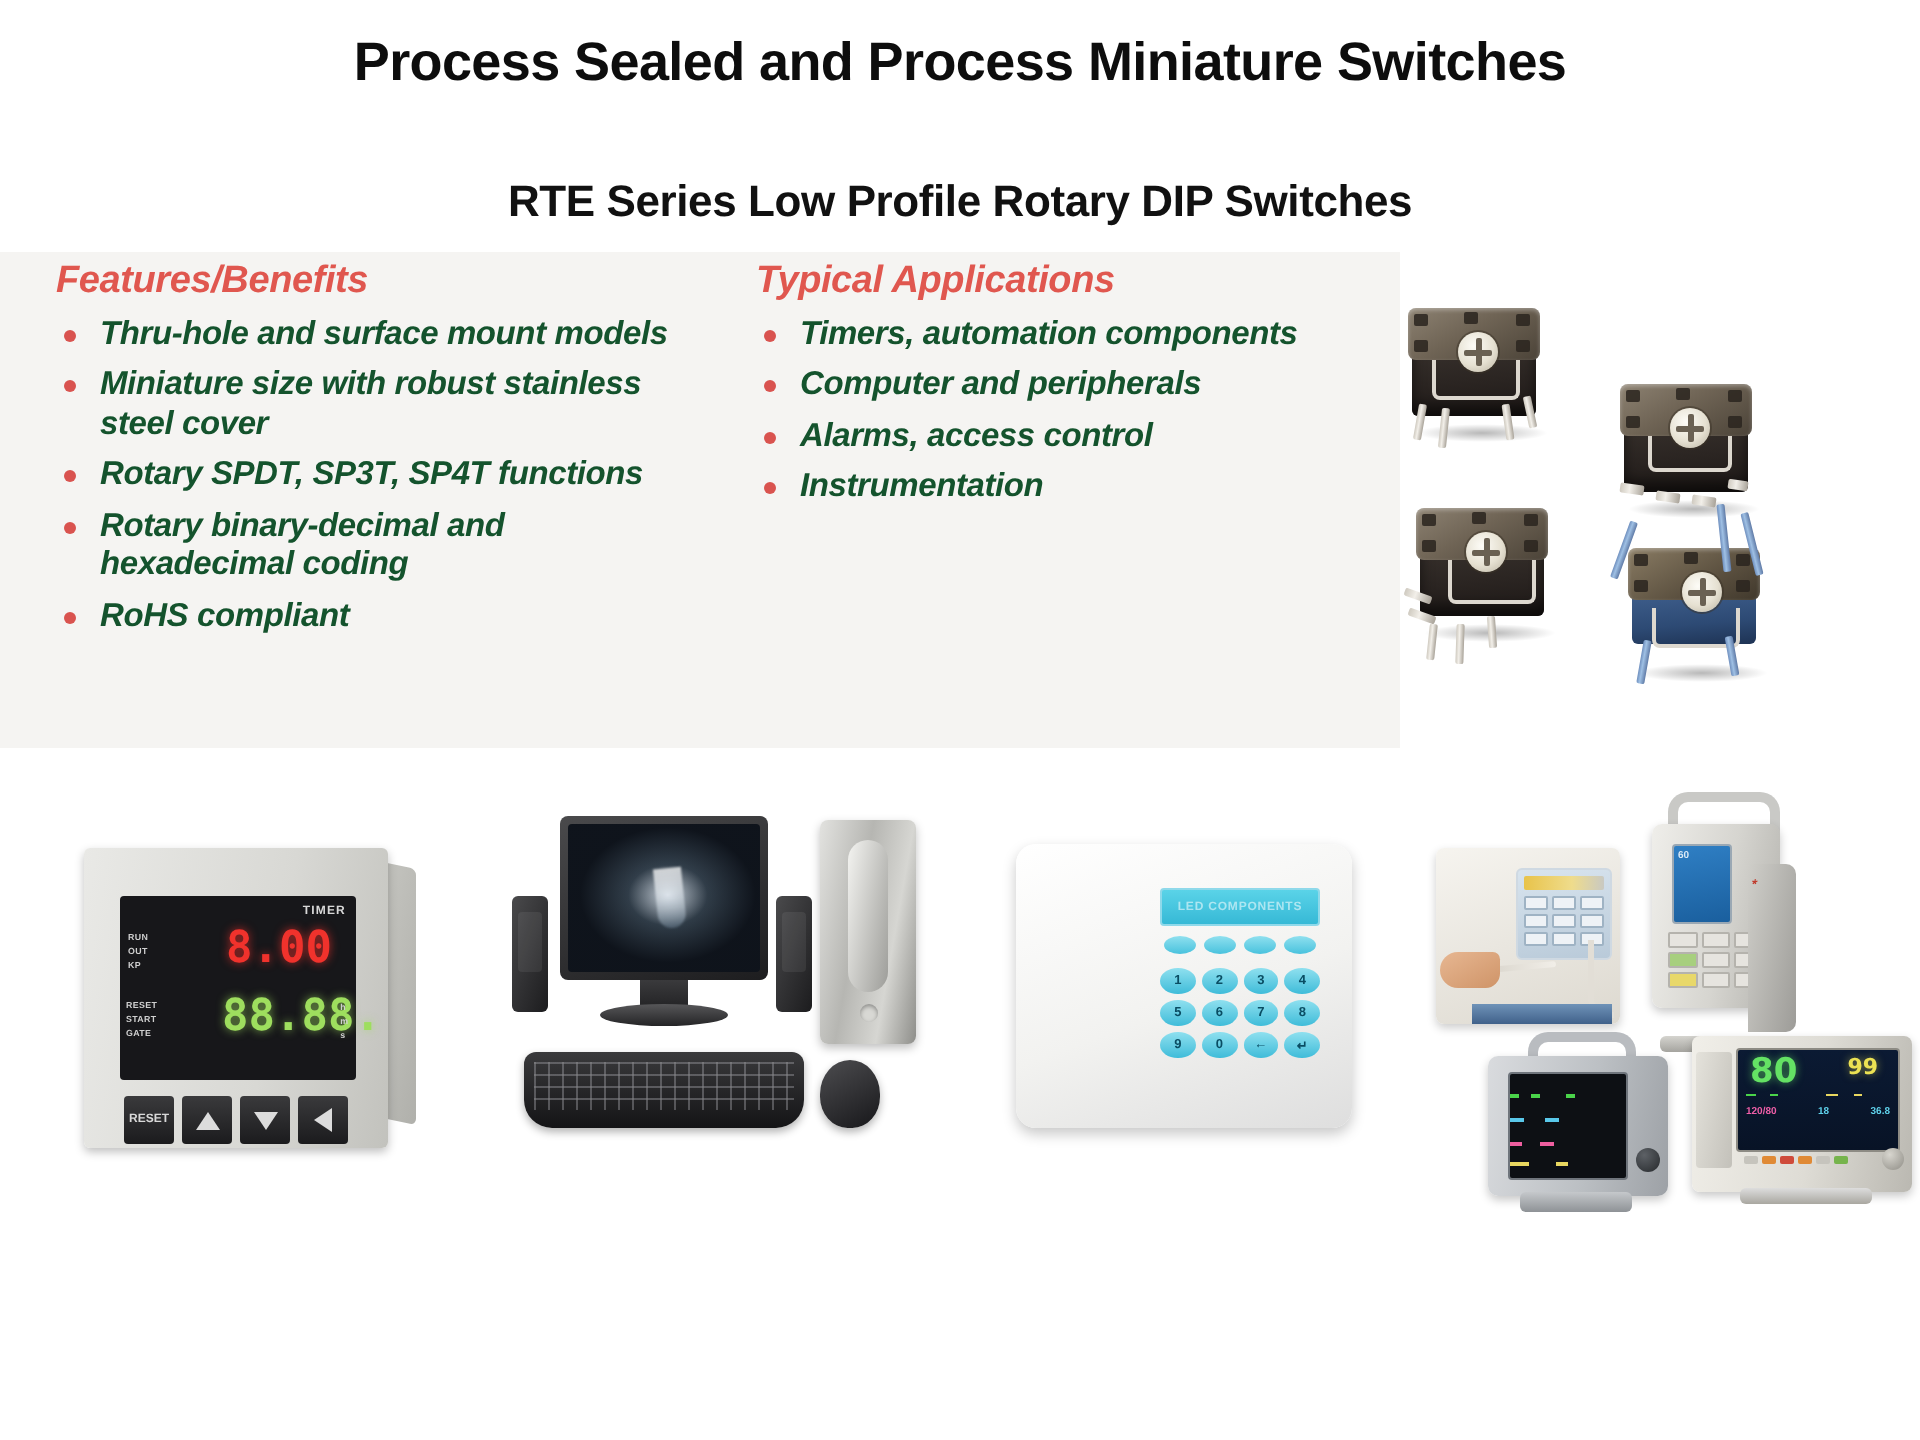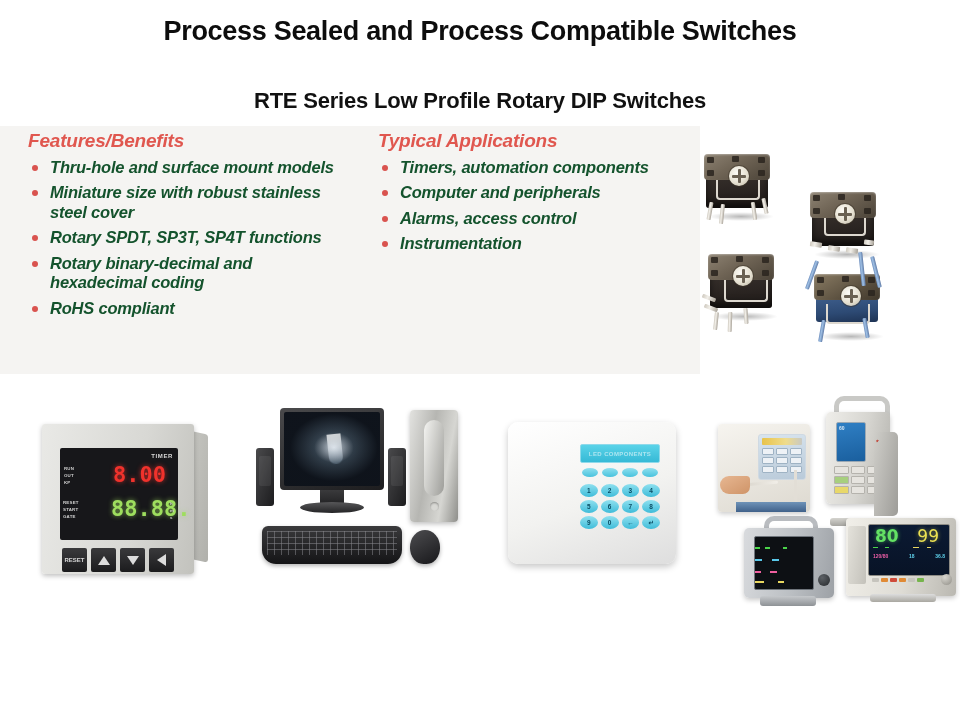--- a/index.html
+++ b/index.html
@@ -402,21 +402,21 @@
     border:1px solid #8d8b84;border-radius:2px;overflow:hidden;
   }
   .vb-hr{
     position:absolute;left:6px;top:3px;color:#64e264;
     font-size:17px;font-weight:bold;line-height:1;
     font-family:"DejaVu Sans", sans-serif;
     text-shadow:0 0 4px rgba(100,226,100,.6);
   }
   .vb-spo2{
     position:absolute;right:10px;top:3px;color:#ece253;
-    font-size:17px;font-weight:normal;line-height:1;
+    font-size:11px;font-weight:bold;line-height:1;
     font-family:"DejaVu Sans", sans-serif;
     text-shadow:0 0 4px rgba(236,226,83,.55);
     text-align:right;
   }
   .vb-tick{position:absolute;width:30px;height:1.4px;}
   .vb-tick.g{left:4px;top:22px;background:linear-gradient(90deg,#4ad44a 0 16%,transparent 16% 40%,#4ad44a 40% 54%,transparent 54% 100%);}
   .vb-tick.y{right:6px;top:22px;background:linear-gradient(90deg,#e8d760 0 20%,transparent 20% 46%,#e8d760 46% 60%,transparent 60% 100%);}
   .vb-row{
     position:absolute;left:4px;top:28px;width:72px;
     display:flex;justify-content:space-between;
@@ -442,21 +442,21 @@
   .vb-foot{
     position:absolute;left:24px;top:76px;width:66px;height:8px;
     background:linear-gradient(180deg,#ddd ,#a9a7a0);border-radius:3px;
   }
 </style>
 </head>
 <body>
 
 <div class="slide">
 
-  <div class="title-main">Process Sealed and Process Compatible Switches</div>
+  <div class="title-main">Process Sealed and Process Miniature Switches</div>
   <div class="title-sub">RTE Series Low Profile Rotary DIP Switches</div>
 
   <div class="band"></div>
 
   <div class="col col-features">
     <div class="sec-head">Features/Benefits</div>
     <ul class="blist">
       <li>Thru-hole and surface mount models</li>
       <li>Miniature size with robust stainless steel cover</li>
       <li>Rotary SPDT, SP3T, SP4T functions</li>

